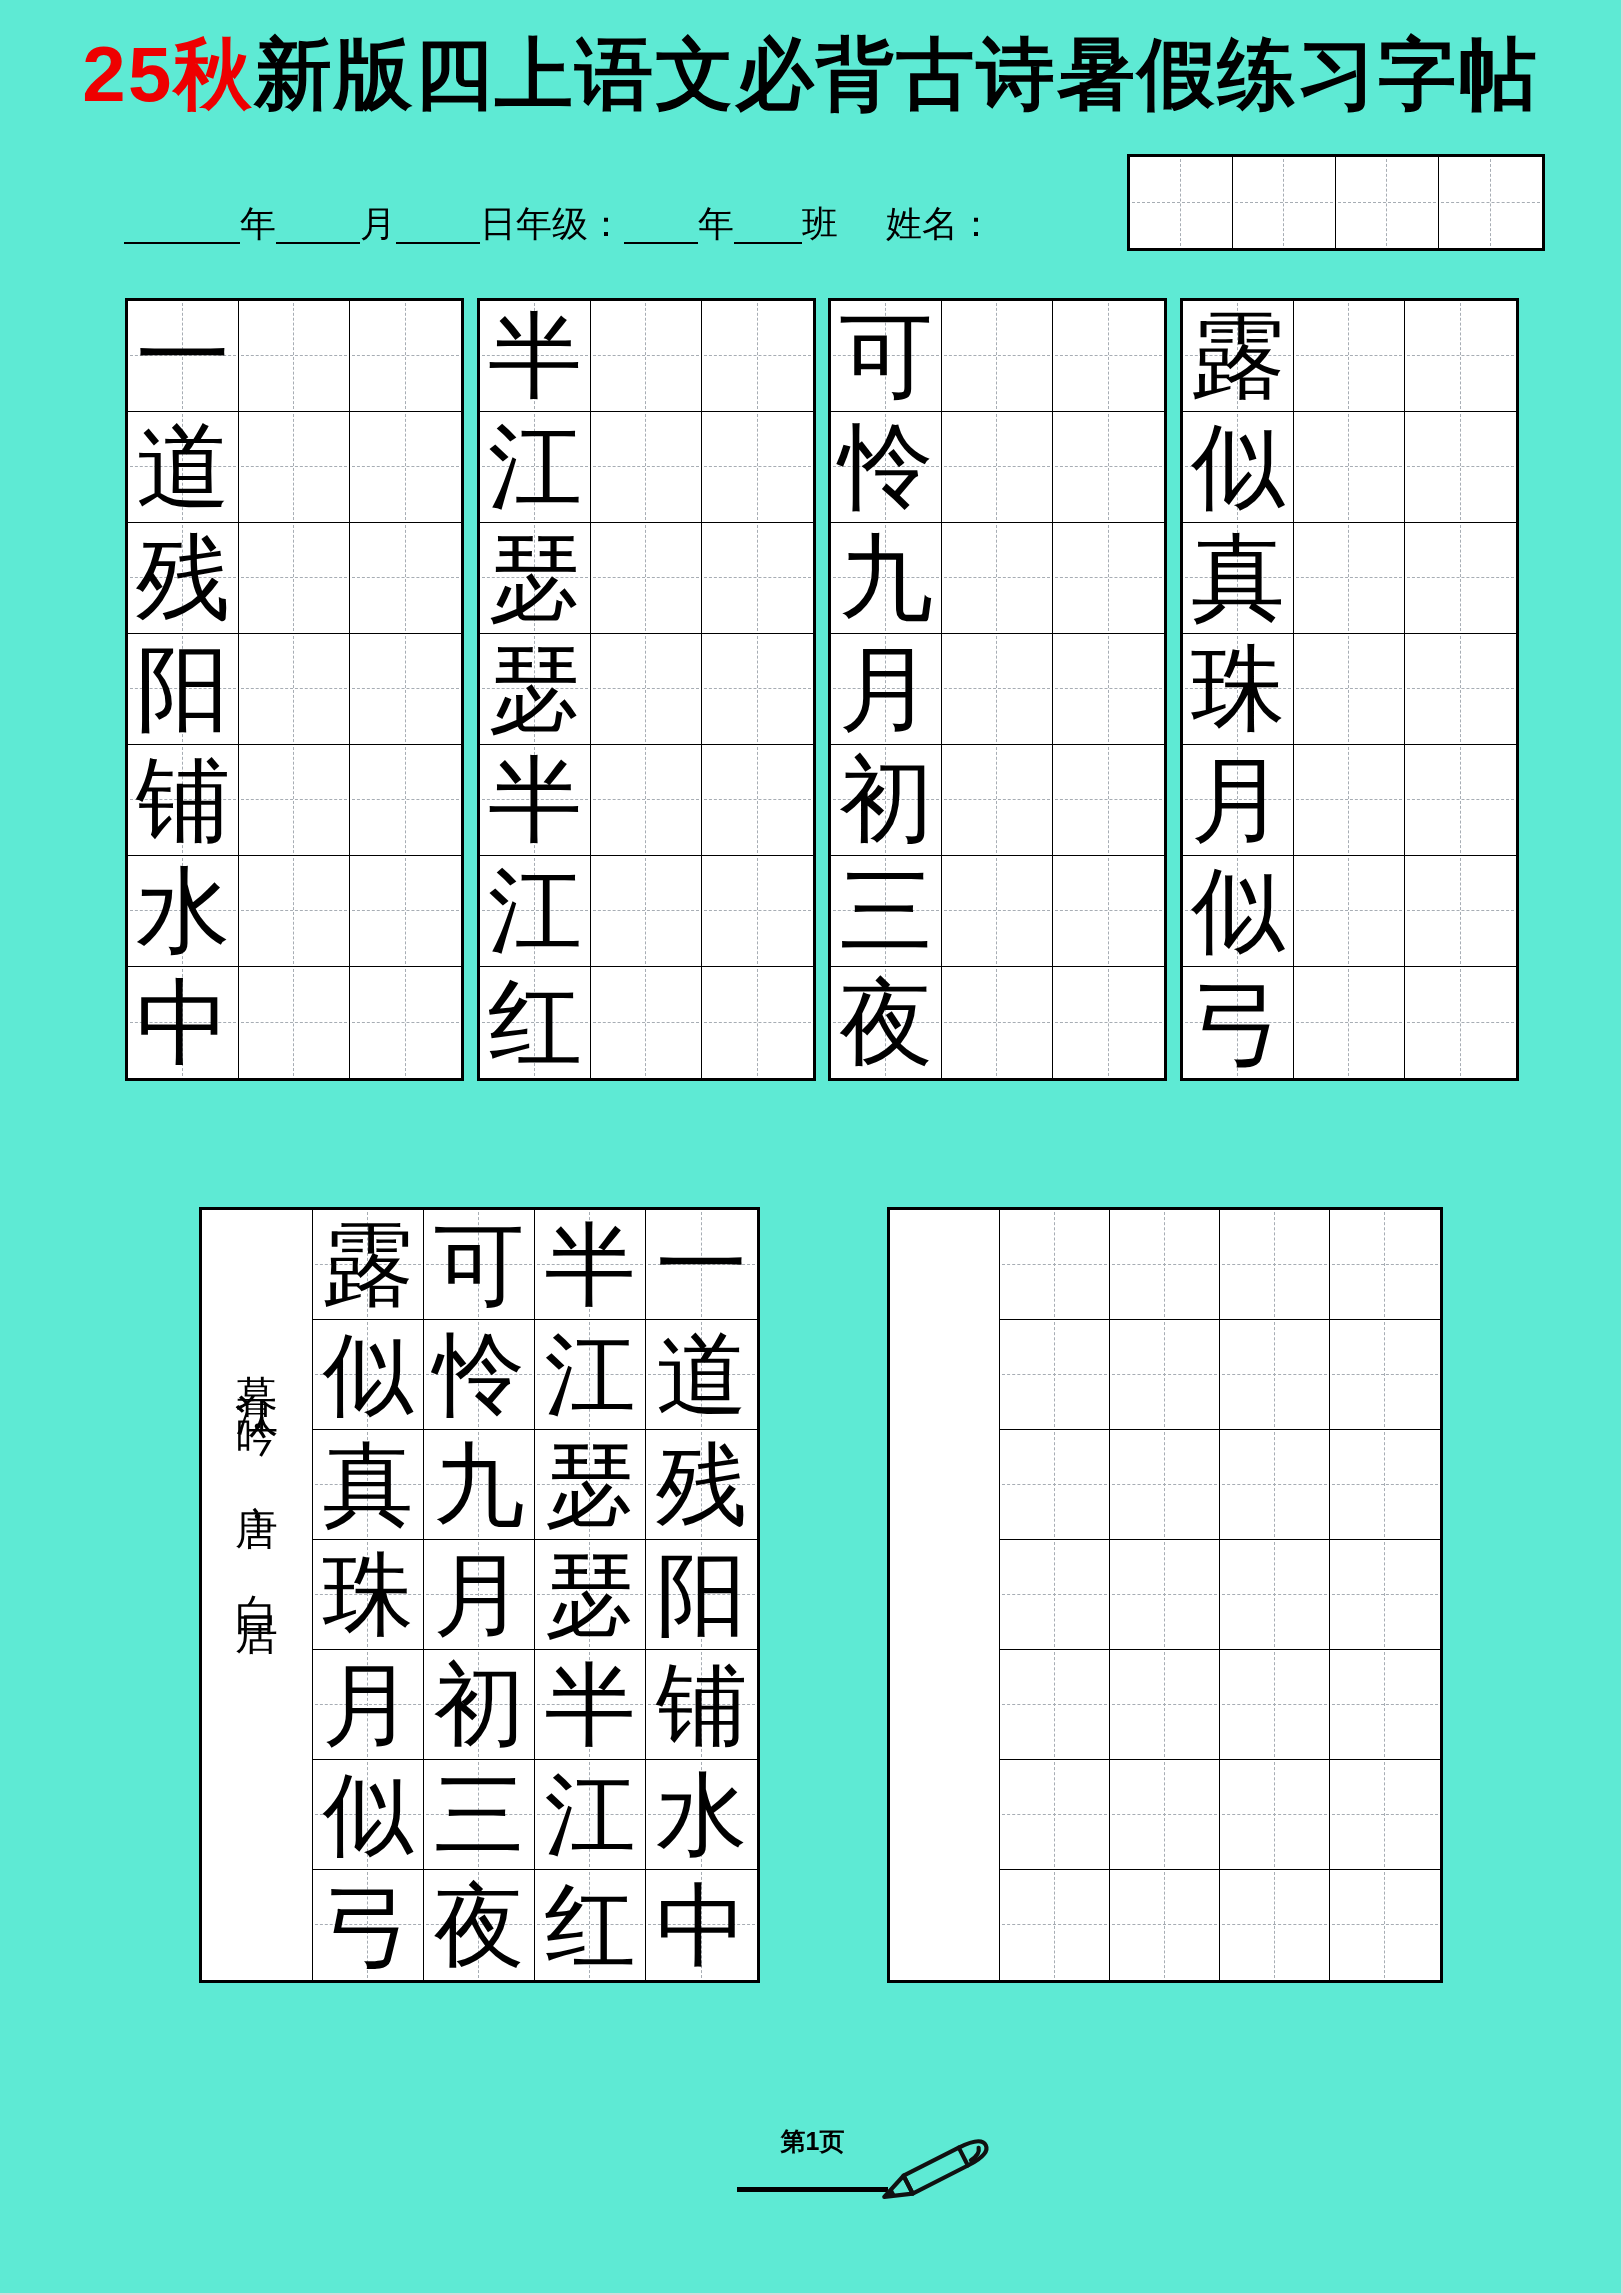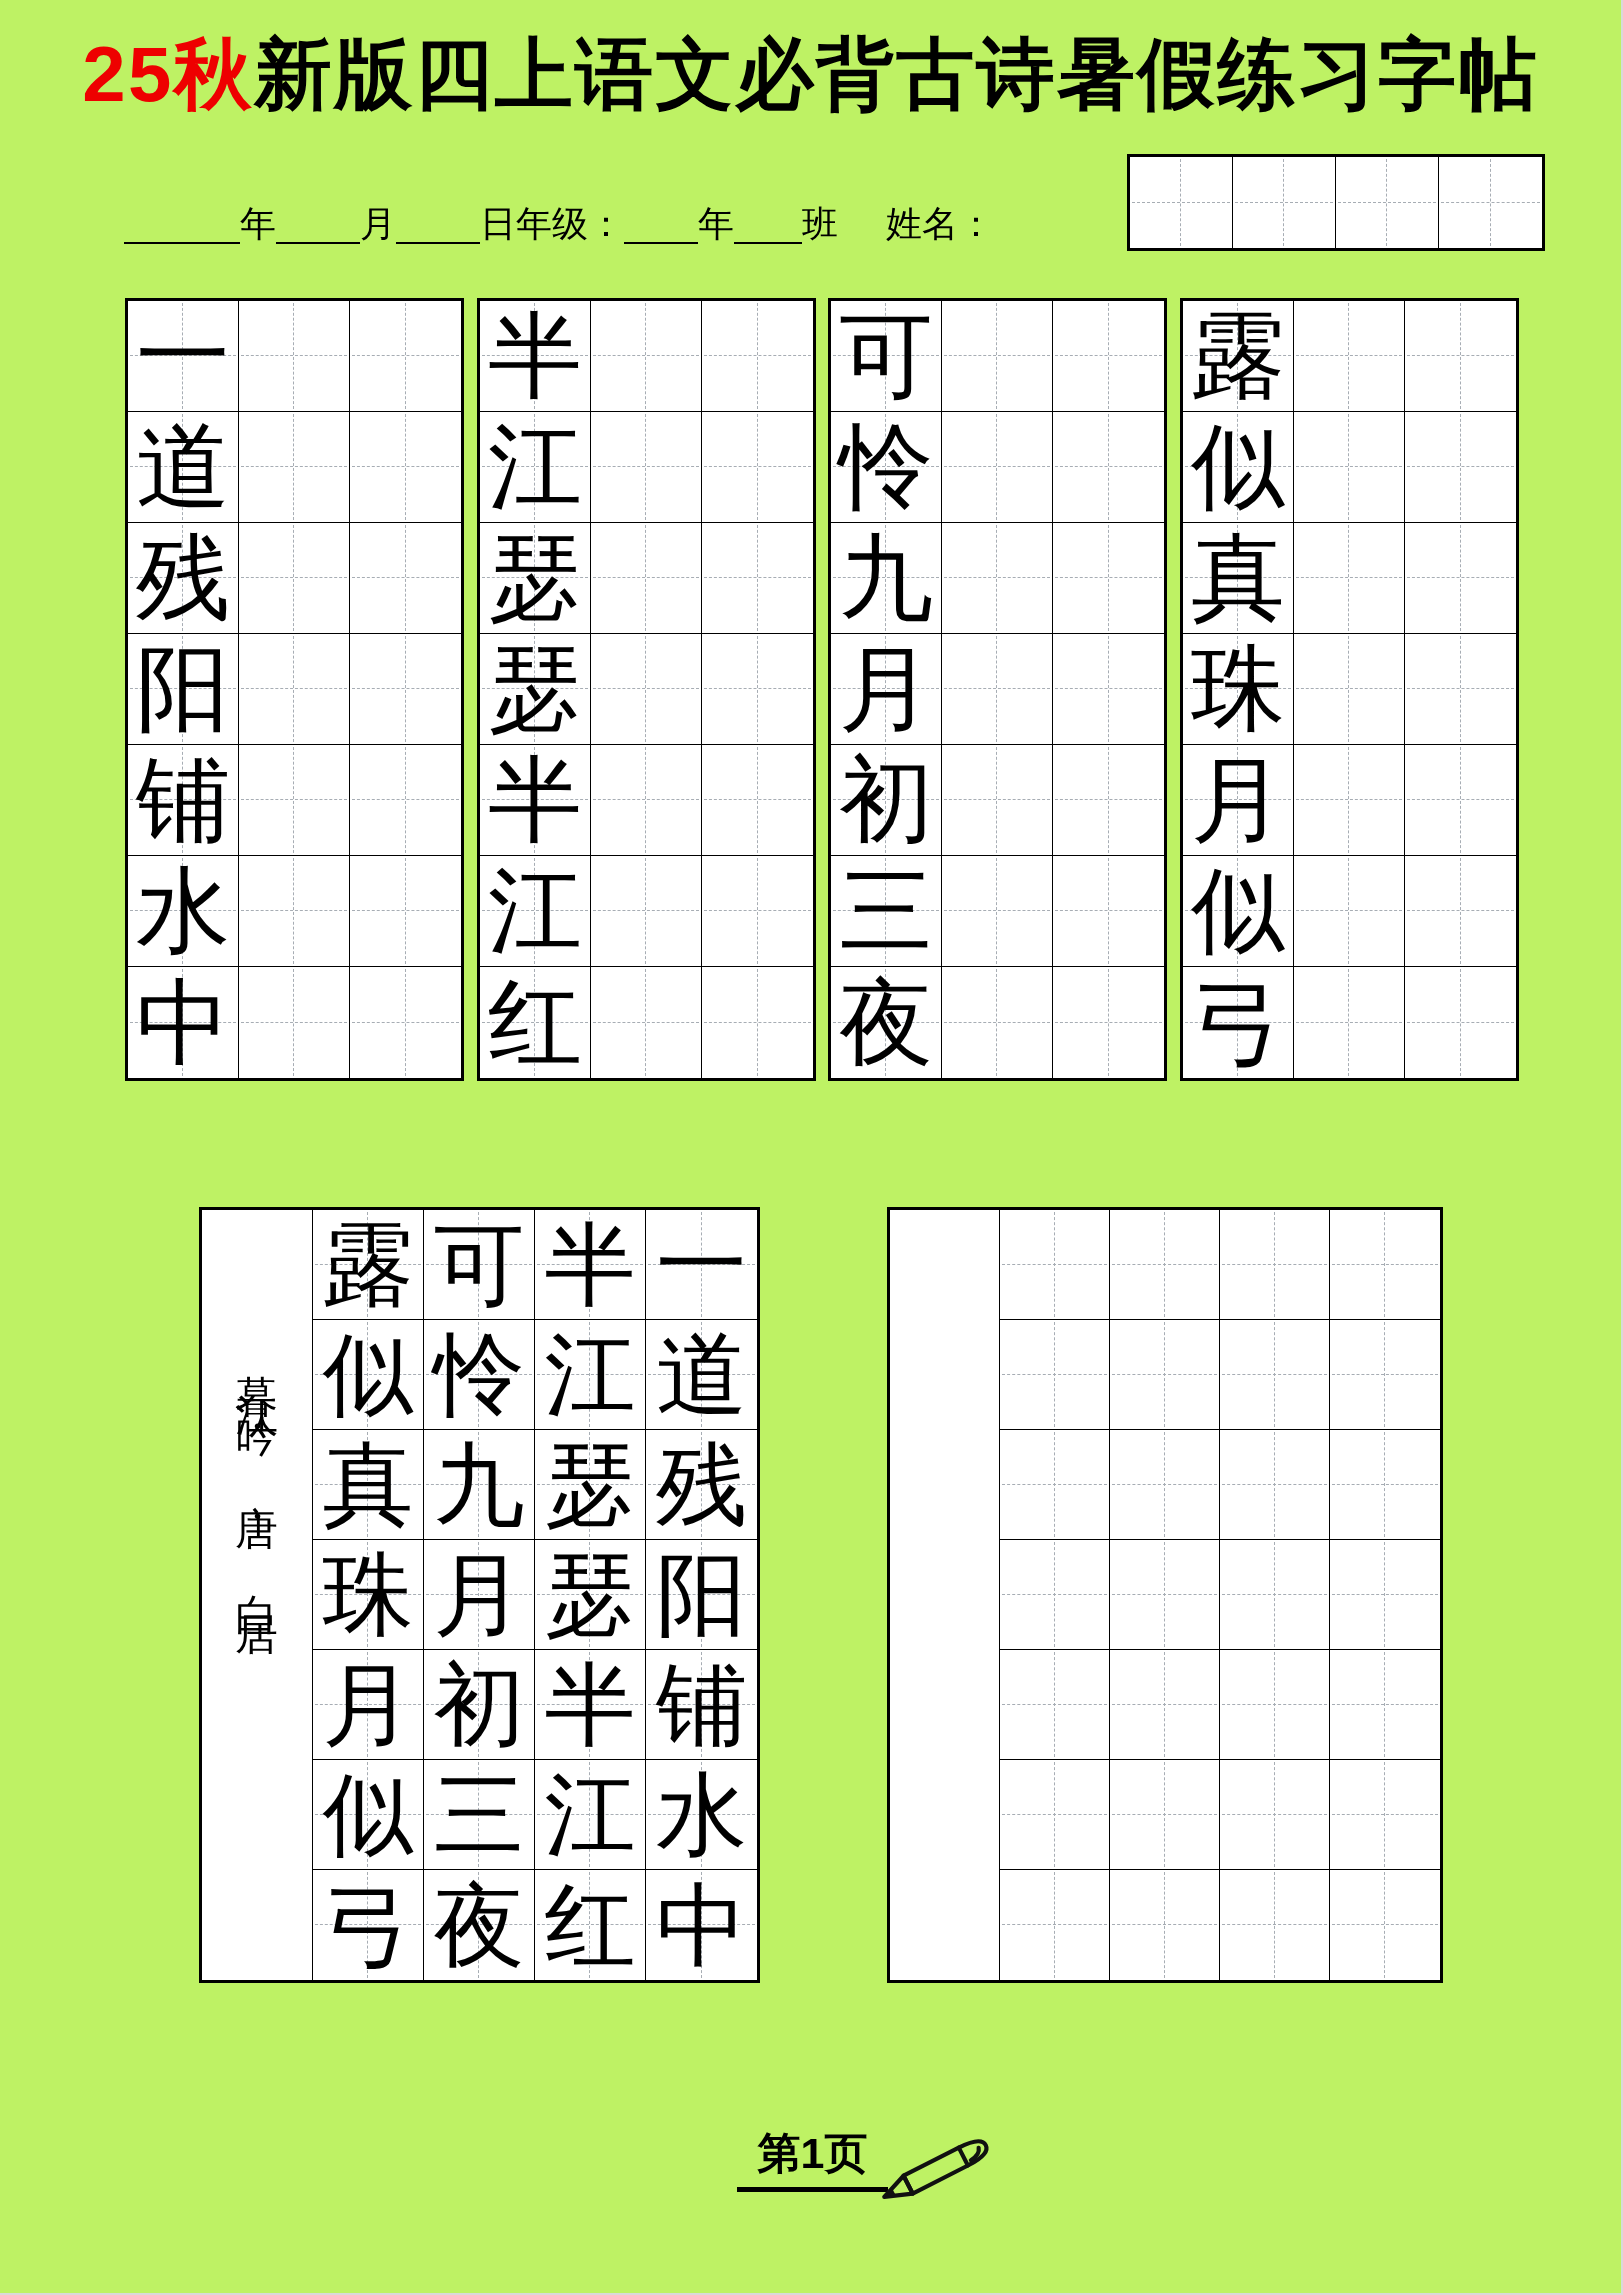--- a/index.html
+++ b/index.html
@@ -1,17 +1,17 @@
 <!DOCTYPE html>
 <html style="font-size:12.4px"><head>
 <meta charset="utf-8">
 <style>
   html,body{margin:0;padding:0;background:#e8e8e8;}
   .page{
-    position:relative; width:1623px; height:2295px; background:#bef264;
+    position:relative; width:1623px; height:2295px; background:#5eead4;
     font-family:"DejaVu Serif","Liberation Serif",serif; color:#000;
     overflow:hidden; margin:0 auto;
     border-right:2.3px solid #d9d9d9; border-bottom:2.3px solid #d9d9d9;
     box-sizing:border-box;
   }
   
   .title{
     position:absolute; top:34px; left:0; width:100%; text-align:center;
     font-family:"Liberation Sans","DejaVu Sans",sans-serif;
     font-weight:700; font-size:78px; letter-spacing:2.3px; line-height:1.05;
@@ -60,21 +60,21 @@
   }
   
   .rating{
     position:absolute; left:108px; top:2127px; font-size:37px;
     display:flex; align-items:center; white-space:nowrap;
   }
   .rating .stars{font-size:45px; letter-spacing:3.1px; margin-left:10.8px;}
   .pagenum{
     position:absolute; left:737px; top:2125px; width:151px; text-align:center;
     font-family:"Liberation Sans","DejaVu Sans",sans-serif;
-    font-weight:700; font-size:43px;
+    font-weight:700; font-size:25px;
   }
   .pageline{
     position:absolute; left:737px; top:2187px; width:151px; height:5.4px; background:#000;
   }
   .pen{position:absolute; left:867px; top:2099px; width:136px; height:144px;}
   .motto{
     position:absolute; left:108px; top:2200px;
     font-family:"Liberation Sans","DejaVu Sans",sans-serif;
     font-weight:700; font-size:43px; letter-spacing:1.5px; white-space:nowrap;
   }

